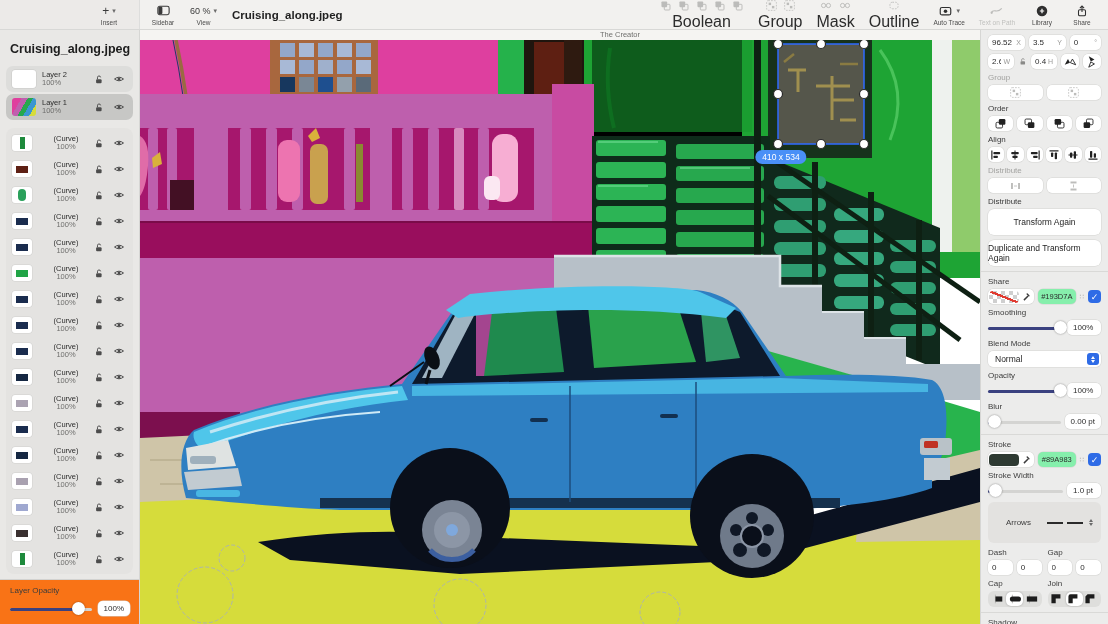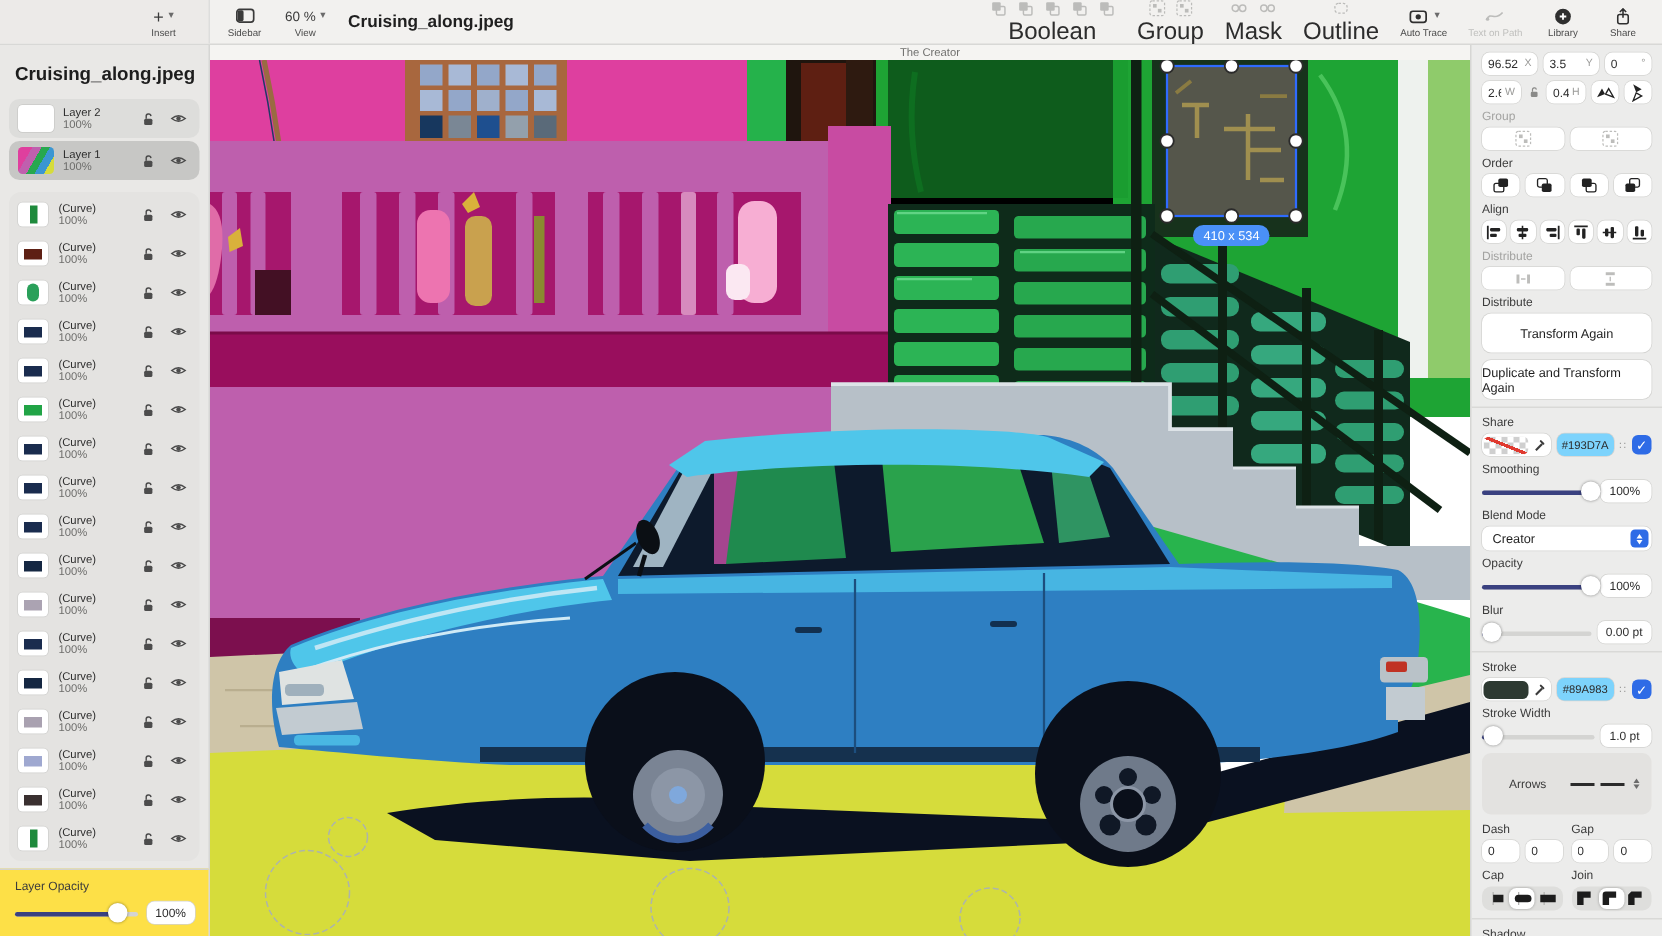--- a/index.html
+++ b/index.html
@@ -28,60 +28,60 @@
   .sb-title{font-size:12.5px;font-weight:bold;color:#1d1d1d;padding:12px 10px 8px 10px;}
   .layer-card{margin:2px 6px;border-radius:7px;background:#dddddb;display:flex;align-items:center;padding:3px 8px 3px 6px;height:26px;}
   .layer-card.sel{background:#c7c7c5;}
   .lthumb{width:24px;height:18px;background:#fff;border-radius:3px;box-shadow:0 0 0 .5px #c9c9c7;margin-right:6px;flex:none;}
   .lthumb.img{background:linear-gradient(120deg,#df3f9e 0 28%,#c05fae 28% 46%,#27a84e 46% 62%,#3b96d2 62% 80%,#d6dc3b 80%);}
   .lmeta{display:flex;flex-direction:column;line-height:8px;flex:1;}
   .lname{font-size:7.5px;color:#2c2c2c;}
   .lop{font-size:7.5px;color:#6e6e6c;}
   .licons{display:flex;gap:9px;color:#4c4c4c;align-items:center;}
   .curve-list{margin:8px 6px 0 6px;border-radius:8px;background:#e4e3e1;padding:2px 0;}
-  .curve-row{display:flex;align-items:center;height:26px;padding:0 8px 0 6px;}
+  .curve-row{display:flex;align-items:center;height:26px;padding:0 8px 0 6px;text-align:center;}
   .cthumb{width:20px;height:16px;background:#fff;border-radius:3px;box-shadow:0 0 0 .5px #cfcfcd;margin-right:7px;display:flex;align-items:center;justify-content:center;flex:none;}
   .shape-rect{width:12px;height:7px;}
   .shape-bar{width:5px;height:12px;}
   .shape-blob{width:8px;height:12px;border-radius:4px;}
-  .sb-footer{position:absolute;left:0;bottom:0;width:140px;background:#fde047;border-top:1px solid #d2d2d0;padding:6px 10px 8px 10px;}
+  .sb-footer{position:absolute;left:0;bottom:0;width:140px;background:#f97316;border-top:1px solid #d2d2d0;padding:6px 10px 8px 10px;}
   .sb-footer .flabel{font-size:8px;color:#3c3c3c;margin-bottom:6px;}
   .frow{display:flex;align-items:center;gap:6px;}
   .valbox{background:#fff;border-radius:5px;box-shadow:0 0 0 .5px #d2d2d0;font-size:8px;color:#2c2c2c;padding:3px 6px;min-width:30px;text-align:left;}
 
   
   .slider{position:relative;height:14px;flex:1;}
   .slider .track{position:absolute;left:0;right:0;top:6px;height:3px;border-radius:2px;background:#d4d4d2;}
   .slider .fill{position:absolute;left:0;top:6px;height:3px;border-radius:2px;background:#3a4180;}
   .slider .knob{position:absolute;top:0;width:13px;height:13px;border-radius:50%;background:#fff;box-shadow:0 0 2px rgba(0,0,0,.45);}
 
   
   .canvas{position:absolute;left:140px;top:30px;width:840px;height:594px;background:#f5f4f2;overflow:hidden;}
   .artboard-label{position:absolute;left:480px;top:0px;transform:translateX(-50%);font-size:7.5px;color:#6f6f6d;z-index:3;}
   .scene{position:absolute;left:0;top:10px;z-index:1;}
-  .sel-badge{position:absolute;left:681px;top:120px;transform:translateX(-50%);z-index:4;background:#4a90f7;color:#fff;font-size:8.5px;padding:2px 7px;border-radius:8px;white-space:nowrap;}
+  .sel-badge{position:absolute;left:641px;top:120px;transform:translateX(-50%);z-index:4;background:#4a90f7;color:#fff;font-size:8.5px;padding:2px 7px;border-radius:8px;white-space:nowrap;}
 
   
   .inspector{position:absolute;right:0;top:30px;width:128px;height:594px;background:#ececeb;border-left:1px solid #d6d6d4;padding:5px 7px 16px 7px;overflow:hidden;font-size:8px;}
   .irow{display:flex;align-items:center;gap:4px;margin-bottom:4px;}
   .ifield{background:#fff;border-radius:5px;box-shadow:0 0 0 .5px #d4d4d2;display:flex;align-items:center;height:15px;padding:0 4px;flex:1;min-width:0;}
   .ifield input{border:0;outline:0;width:100%;font-size:8px;font-family:"Liberation Sans",sans-serif;color:#2c2c2c;background:transparent;padding:0;}
   .ifield .suf{font-size:7px;color:#9a9a98;margin-left:2px;flex:none;}
   .ilabel{font-size:8px;color:#3c3c3c;margin:4px 0 3px 0;}
   .ilabel.dis{color:#a3a3a1;}
   .ibtn{background:#fff;border-radius:5px;box-shadow:0 0 0 .5px #d4d4d2;height:15px;display:flex;align-items:center;justify-content:center;flex:1;color:#222;}
   .ibtn.dis{color:#bdbdbb;}
   .wide-btn{background:#fff;border-radius:6px;box-shadow:0 0 0 .5px #d4d4d2;height:26px;display:flex;align-items:center;justify-content:center;font-size:8.5px;color:#1e1e1e;margin-bottom:5px;}
   .hr{height:1px;background:#d9d9d7;margin:5px -7px 5px -7px;}
   .swatchpill{background:#fff;border-radius:5px;box-shadow:0 0 0 .5px #d4d4d2;height:15px;display:flex;align-items:center;padding:1px;width:46px;flex:none;}
   .checker{width:30px;height:12px;border-radius:4px;background:conic-gradient(#cfcfcf 0 25%,#fff 0 50%,#cfcfcf 0 75%,#fff 0) 0 0/8px 8px;position:relative;overflow:hidden;flex:none;}
   .checker.none:after{content:"";position:absolute;inset:0;background:linear-gradient(to top right,transparent 45%,#e03a30 45% 55%,transparent 55%);}
   .checker.solid{background:#2e3a32;}
   .drop{flex:1;display:flex;align-items:center;justify-content:center;color:#3c3c3c;}
-  .hexfield{background:#7dd3fc;border-radius:5px;box-shadow:0 0 0 .5px #d4d4d2;height:15px;flex:1;display:flex;align-items:center;justify-content:center;}
+  .hexfield{background:#86efac;border-radius:5px;box-shadow:0 0 0 .5px #d4d4d2;height:15px;flex:1;display:flex;align-items:center;justify-content:center;}
   .hexfield input{border:0;outline:0;width:100%;text-align:center;font-size:7.5px;color:#2c2c2c;background:transparent;font-family:"Liberation Sans",sans-serif;}
   .gridic{font-size:7px;color:#9a9a98;flex:none;}
   .cbox{width:13px;height:13px;border-radius:4px;background:#2e6be6;color:#fff;font-size:9px;display:flex;align-items:center;justify-content:center;flex:none;}
   .cbox.off{background:#fff;box-shadow:inset 0 0 0 1px #c9c9c7;color:transparent;}
   .selectpill{background:#fff;border-radius:5px;box-shadow:0 0 0 .5px #d4d4d2;height:16px;display:flex;align-items:center;padding:0 2px 0 7px;flex:1;}
   .selectpill .stx{flex:1;font-size:8.5px;color:#1e1e1e;}
   .updown{width:12px;height:12px;border-radius:3px;background:#2e6be6;display:flex;flex-direction:column;align-items:center;justify-content:center;gap:1px;}
   .updown i{display:block;width:0;height:0;border-left:2.5px solid transparent;border-right:2.5px solid transparent;}
   .updown i.u{border-bottom:3px solid #fff;}
   .updown i.d{border-top:3px solid #fff;}
@@ -1129,21 +1129,21 @@
           <div class="track"></div>
           <div class="fill" style="width:96%"></div>
           <div class="knob" style="left:88%"></div>
         </div>
       <div class="valbox" style="min-width:34px">100%</div>
     </div>
 
     <div class="ilabel">Blend Mode</div>
     <div class="irow">
       <div class="selectpill">
-        <span class="stx">Creator</span>
+        <span class="stx">Normal</span>
         <span class="updown">
             <i class="u"></i>
             <i class="d"></i>
           </span>
       </div>
     </div>
 
     <div class="ilabel">Opacity</div>
     <div class="irow">
       <div class="slider">

